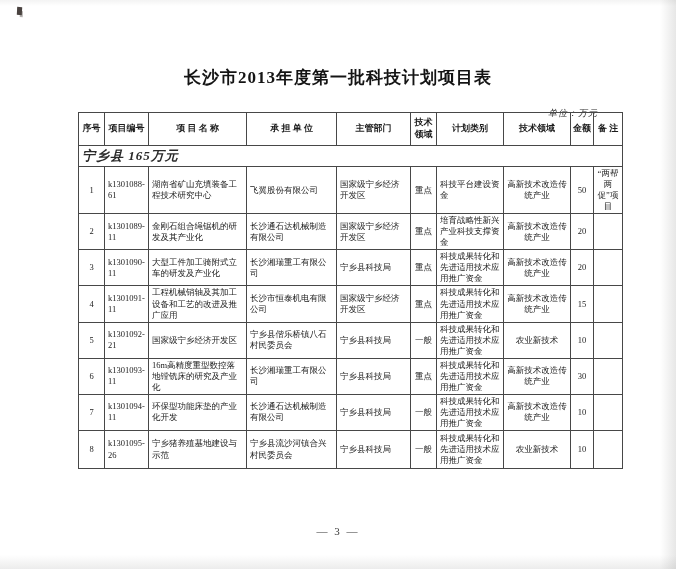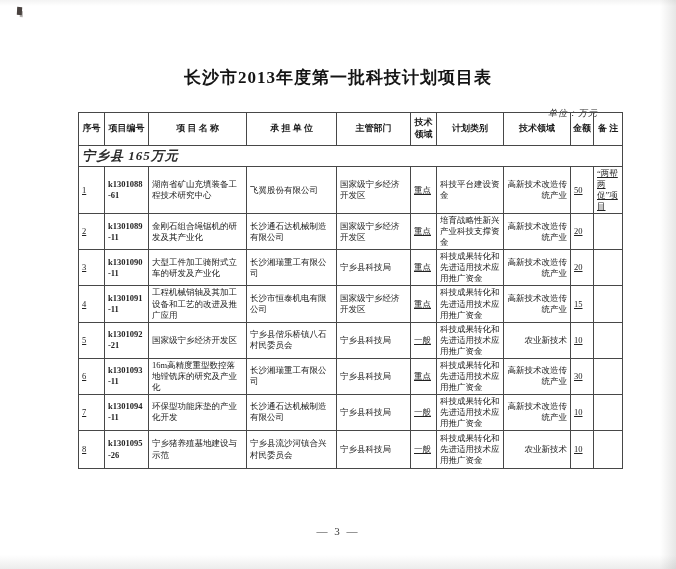--- a/index.html
+++ b/index.html
@@ -38,24 +38,24 @@
     overflow:hidden;word-break:break-all;
   }
   table.proj th{
     font-size:9px;font-weight:bold;text-align:center;padding:4px 2px;height:24px;color:#1c1c1c;
   }
   tr.group-row td{
     border-left:1px solid #474747;border-right:1px solid #474747;
     font-style:italic;font-weight:bold;font-size:13px;height:18px;
     text-align:left;letter-spacing:1px;color:#2a2a2a;
   }
-  td.c-no,td.c-cat,td.c-amt,td.c-rmk{text-decoration:underline;}
-  td.c-code{text-align:left;padding-left:2px;font-weight:bold;}
+  td.c-no,td.c-cat,td.c-amt,td.c-rmk{text-align:center;}
+  td.c-code{text-align:left;padding-left:2px;}
   td.c-name,td.c-unit,td.c-dept,td.c-plan{text-align:left;}
-  td.c-field{text-align:right;}
+  td.c-field{text-align:center;}
   tr.data-row{height:36px;}
   tr.r1{height:40px;} tr.r8{height:38px;}
 
   .page-number{
     position:absolute;left:0;top:525px;width:676px;text-align:center;
     font-size:11px;letter-spacing:2px;color:#3a3a3a;
   }
 </style>
 </head>
 <body>

